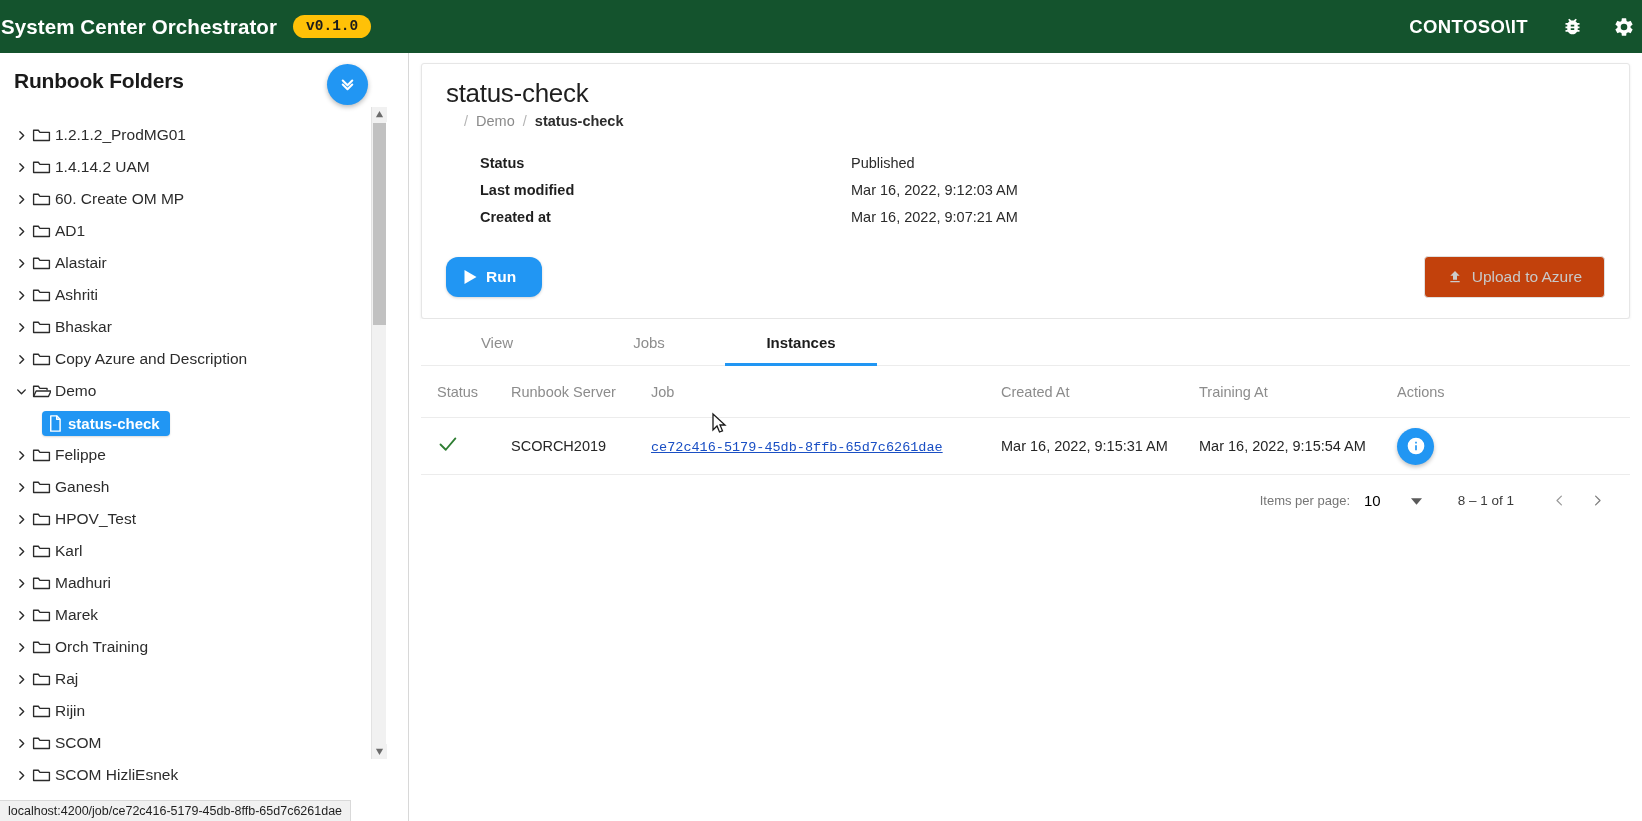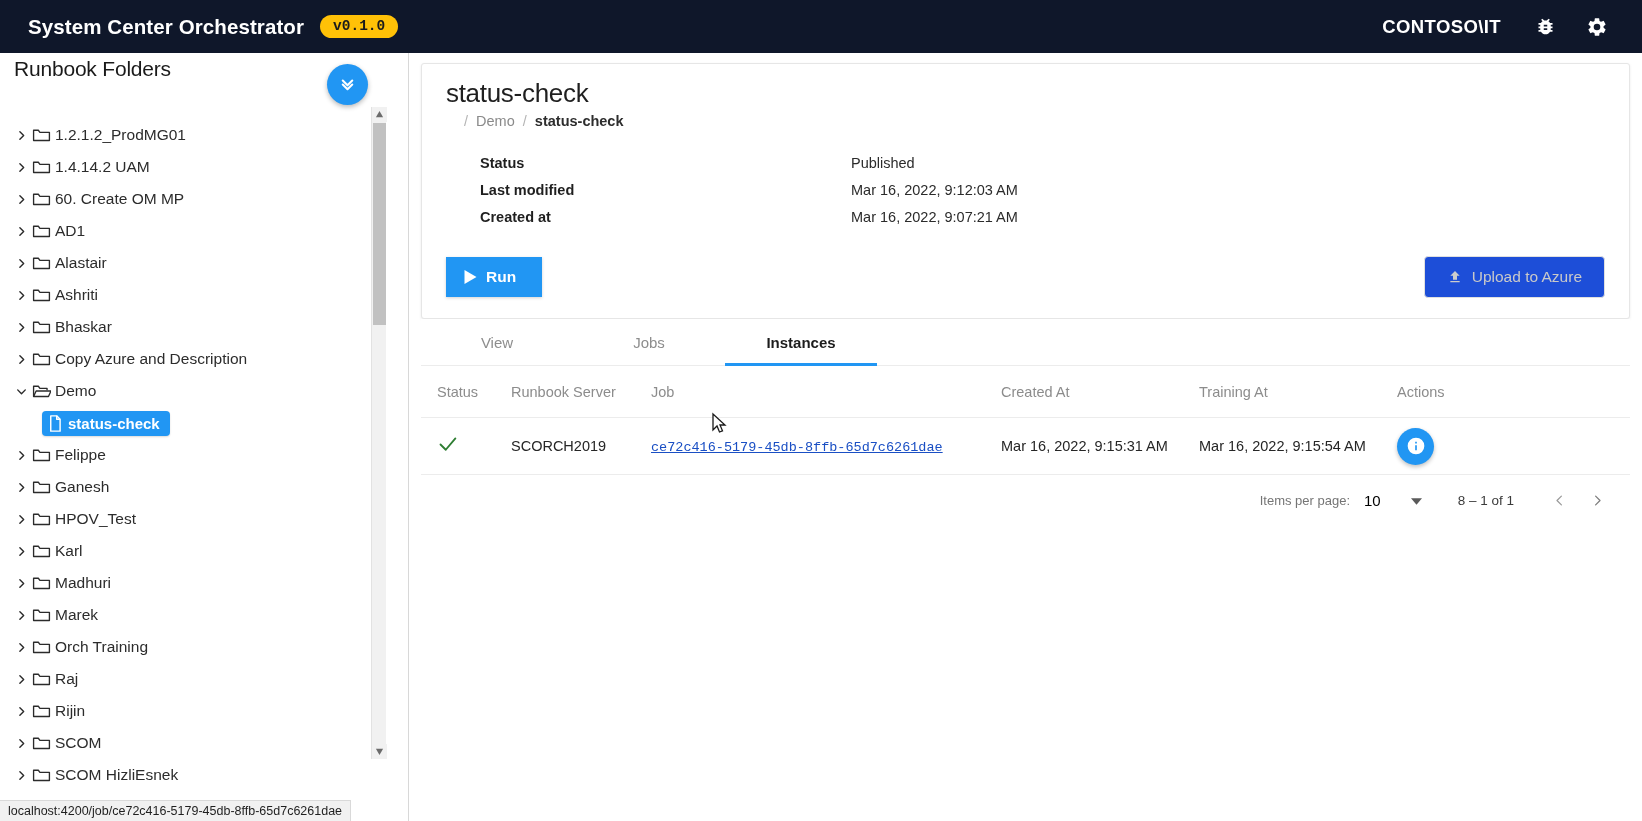--- a/index.html
+++ b/index.html
@@ -7,22 +7,22 @@
     margin: 0; padding: 0;
     width: 1642px; height: 821px;
     overflow: hidden;
     font-family: "Liberation Sans", sans-serif;
     background: #ffffff;
   }
   .app { width: 1642px; height: 821px; position: relative; background:#fff; }
 
   
   .topbar {
-    height: 53px; background: #0f172a; display: flex; align-items: center;
-    padding: 0 28px; position: relative; z-index: 30;
+    height: 53px; background: #14532d; display: flex; align-items: center;
+    padding: 0 1px; position: relative; z-index: 30;
   }
   .brand {
     color: #fff; font-size: 20.5px; font-weight: bold; letter-spacing: .1px;
   }
   .version-pill {
     margin-left: 16px; background: #ffc107; color: #1b1b1b;
     font-family: "Liberation Mono", monospace; font-size: 14.5px; font-weight: bold;
     border-radius: 14px; padding: 4px 13px 5px; line-height: 1;
     display: inline-block;
   }
@@ -39,22 +39,22 @@
 
   
   .body-area { display: flex; height: 768px; position: relative; }
 
   
   .sidebar {
     width: 409px; background: #fff; position: relative;
     border-right: 1px solid #d8d8d8; flex-shrink: 0;
   }
   .sidebar-title {
-    font-size: 21px; font-weight: normal; color: #1a1a1a;
-    padding: 4px 0 12px 14px; letter-spacing: -.2px;
+    font-size: 21px; font-weight: bold; color: #1a1a1a;
+    padding: 16px 0 12px 14px; letter-spacing: -.2px;
   }
   .collapse-btn {
     position: absolute; right: 40px; top: 11px;
     width: 41px; height: 41px; border-radius: 50%;
     background: #2196f3; box-shadow: 0 2px 5px rgba(0,0,0,.28);
     display: flex; align-items: center; justify-content: center;
     cursor: pointer; z-index: 20;
   }
   .collapse-btn svg { display:block; }
   .tree {
@@ -114,29 +114,29 @@
 
   .meta { margin-top: 20px; }
   .meta-row { display: flex; height: 27px; align-items: center; font-size: 14.5px; }
   .meta-label { width: 405px; padding-left: 34px; font-weight: bold; color:#1f1f1f; }
   .meta-value { color: #2b2b2b; }
 
   .actions-row {
     margin-top: 26px; display: flex; align-items: center; padding: 0 0 0 0;
   }
   .run-btn {
-    background: #2196f3; color: #fff; border: none; border-radius: 0;
+    background: #2196f3; color: #fff; border: none; border-radius: 12px;
     font-size: 15.5px; font-weight: bold; padding: 11px 26px 11px 18px;
     display: inline-flex; align-items: center; cursor: pointer;
     box-shadow: 0 1px 3px rgba(0,0,0,.18); font-family: "Liberation Sans", sans-serif;
   }
   .run-btn .play { margin-right: 9px; display:flex; }
   .spacer { flex: 1; }
   .upload-btn {
-    background: #1d4ed8; color: #c9c9c9; border: 1px solid #e0e0e0; border-radius: 4px;
+    background: #c2410c; color: #c9c9c9; border: 1px solid #e0e0e0; border-radius: 4px;
     font-size: 15.5px; padding: 11px 22px; display: inline-flex; align-items: center;
     cursor: default; font-family: "Liberation Sans", sans-serif;
   }
   .upload-btn .up-ic { margin-right: 9px; display:flex; }
 
   
   .tabs-wrap { margin: 0 12px; border-bottom: 1px solid #ececec; background:#fff; }
   .tabs { display: flex; }
   .tab {
     width: 152px; text-align: center; padding: 15px 0 14px; font-size: 15px;

